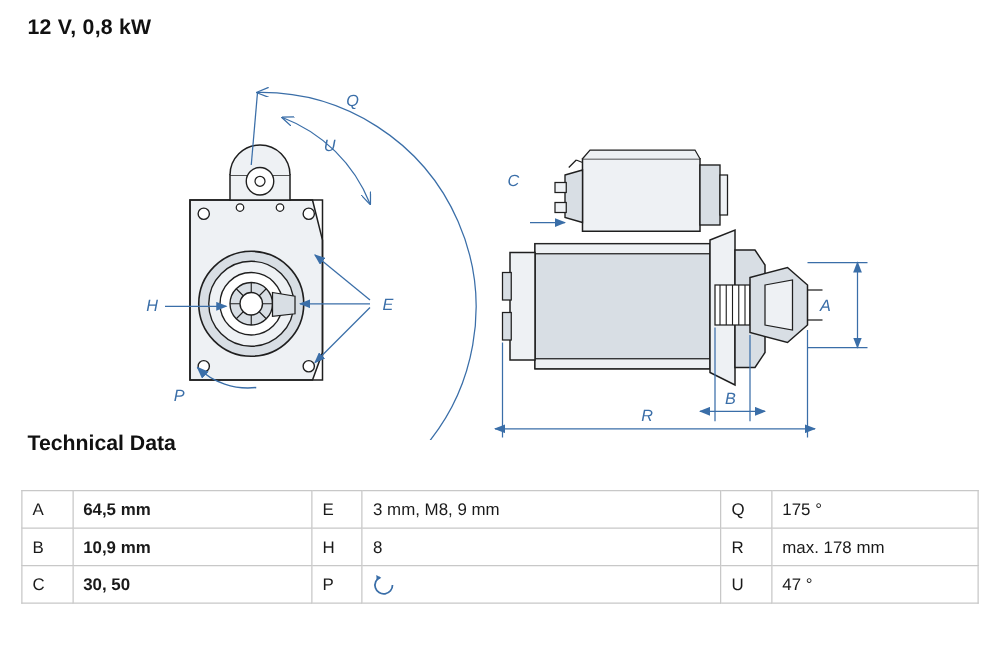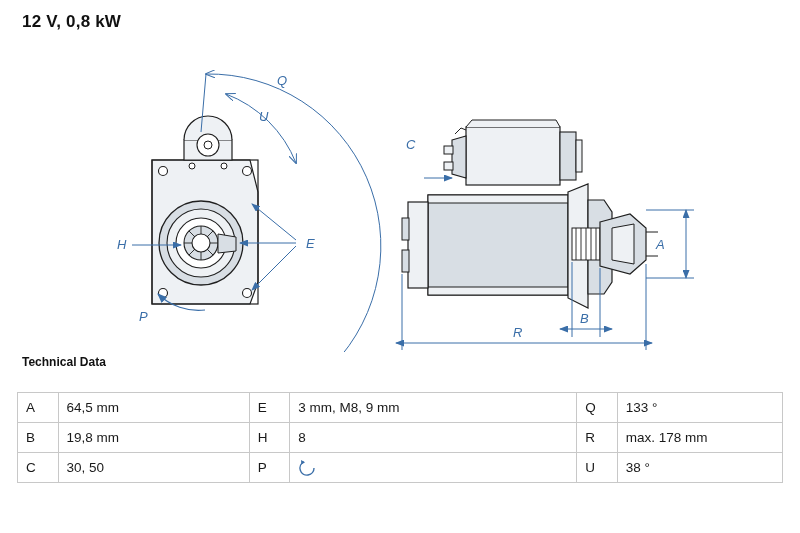--- a/index.html
+++ b/index.html
@@ -34,22 +34,22 @@
   .drawing {
     position: absolute;
     left: 0;
     top: 32px;
     width: 800px;
     height: 320px;
   }
   .tech-title {
     position: absolute;
     left: 22px;
-    top: 355px;
-    font-size: 12px;
+    top: 345px;
+    font-size: 17px;
     font-weight: bold;
     color: #111;
   }
   table.techdata {
     position: absolute;
     left: 17px;
     top: 392px;
     width: 766px;
     border-collapse: collapse;
     font-size: 13.5px;
@@ -63,21 +63,21 @@
   }
   td.key {
     width: 26px;
     text-align: left;
     padding-left: 9px;
   }
   td.val {
     text-align: left;
   }
   .col1key { width: 26px; }
-  .col1val { width: 196px; }
+  .col1val { width: 196px; font-weight: bold; }
   .col2key { width: 26px; }
   .col2val { width: 300px; }
   .col3key { width: 26px; }
   .col3val { width: 160px; }
   .rot-icon {
     display: inline-block;
     width: 20px;
     height: 18px;
     vertical-align: middle;
   }
@@ -233,41 +233,41 @@
   <div class="tech-title">Technical Data</div>
 
   <table class="techdata">
     <tbody>
       <tr>
         <td class="key col1key">A</td>
         <td class="val col1val">64,5 mm</td>
         <td class="key col2key">E</td>
         <td class="val col2val">3 mm, M8, 9 mm</td>
         <td class="key col3key">Q</td>
-        <td class="val col3val">133 °</td>
+        <td class="val col3val">175 °</td>
       </tr>
       <tr>
         <td class="key col1key">B</td>
-        <td class="val col1val">19,8 mm</td>
+        <td class="val col1val">10,9 mm</td>
         <td class="key col2key">H</td>
         <td class="val col2val">8</td>
         <td class="key col3key">R</td>
         <td class="val col3val">max. 178 mm</td>
       </tr>
       <tr>
         <td class="key col1key">C</td>
         <td class="val col1val">30, 50</td>
         <td class="key col2key">P</td>
         <td class="val col2val">
           <span class="rot-icon">
             <svg width="20" height="18" viewBox="0 0 20 18" xmlns="http://www.w3.org/2000/svg">
               <path d="M16,9 A7,7 0 1 1 6,2.8" fill="none" stroke="#3a6ea8" stroke-width="1.4"></path>
               <path d="M3,1 L7,3.2 L3.4,5.6 Z" fill="#3a6ea8"></path>
             </svg>
           </span>
         </td>
         <td class="key col3key">U</td>
-        <td class="val col3val">38 °</td>
+        <td class="val col3val">47 °</td>
       </tr>
     </tbody>
   </table>
 
 </div>
 
 </body></html>

